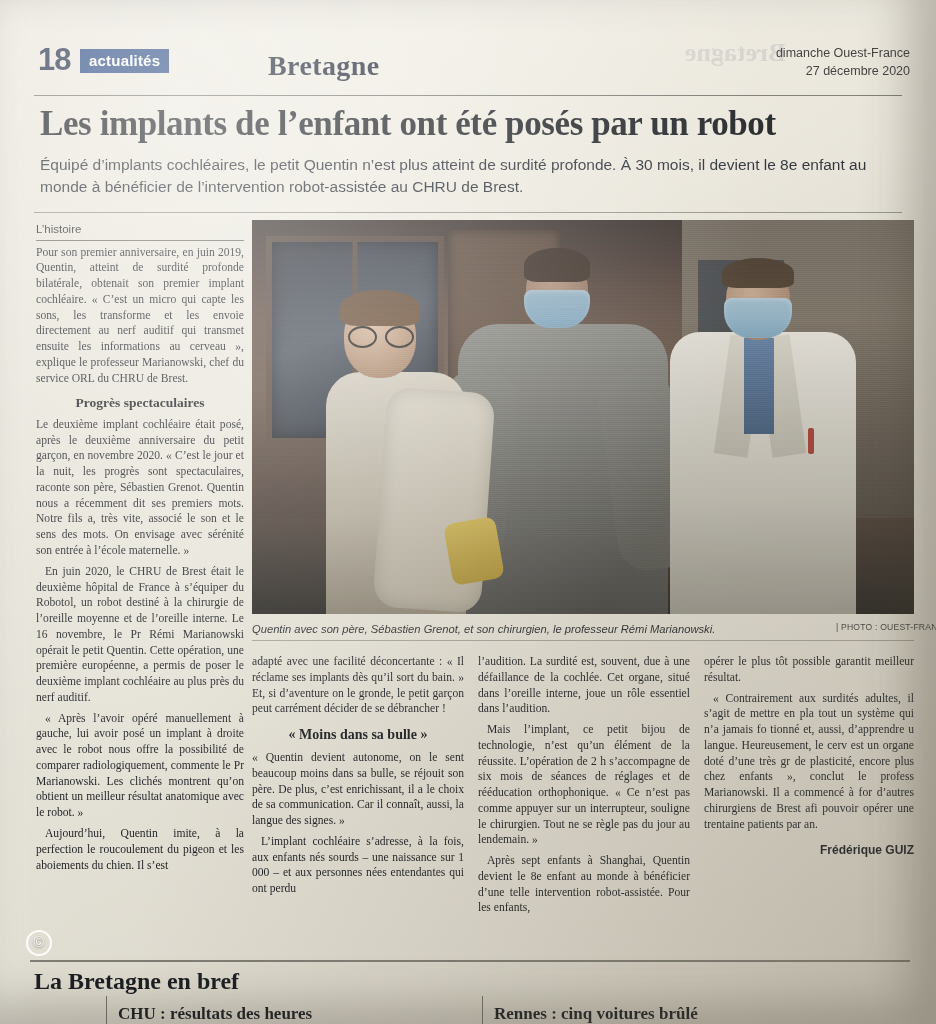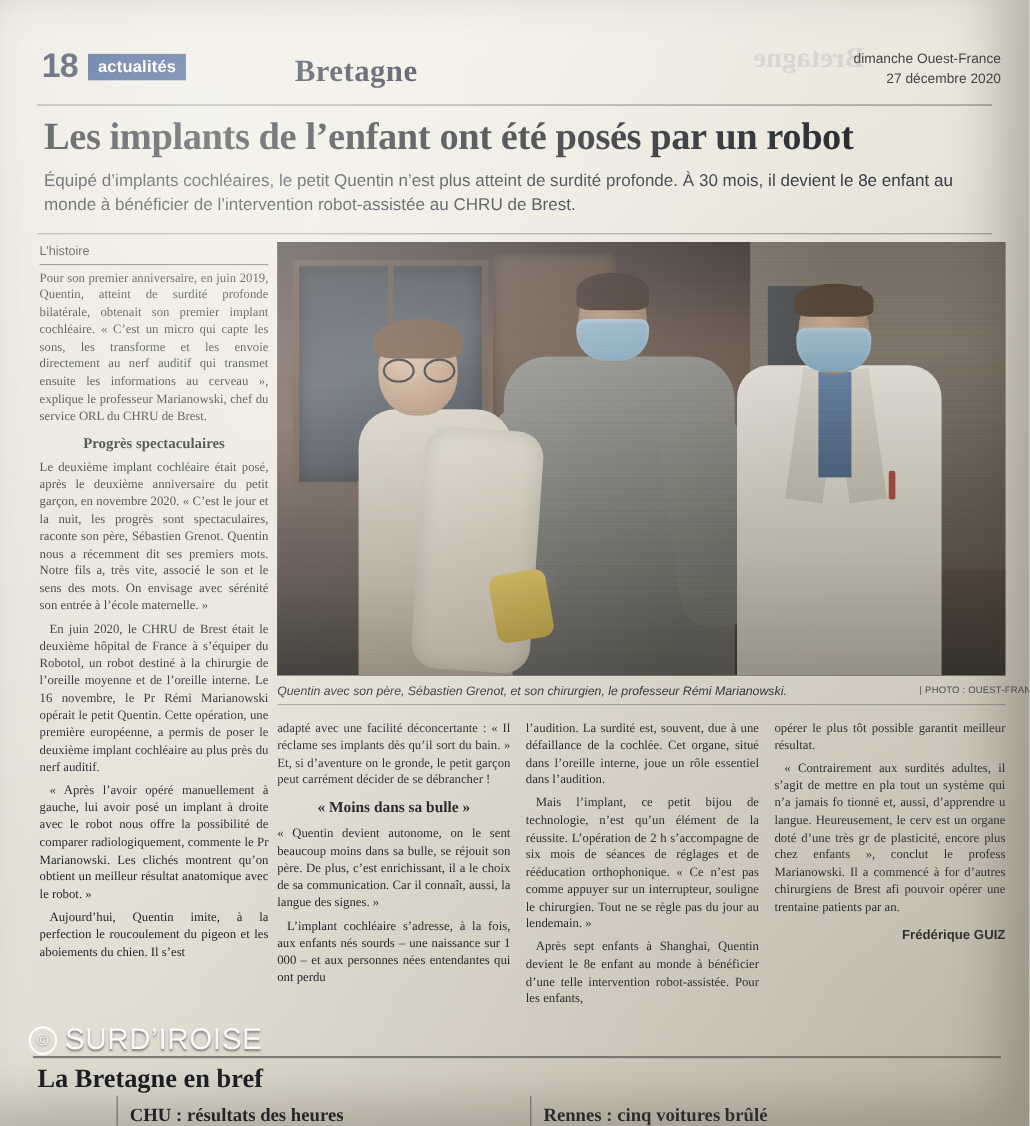--- a/index.html
+++ b/index.html
@@ -535,17 +535,16 @@
 
   <div class="rule-bottom"></div>
   <div class="bottom-title">La Bretagne en bref</div>
   <div class="vrule" style="left: 106px;"></div>
   <div class="vrule" style="left: 482px;"></div>
   <div class="bottom-head-1">CHU : résultats des heures</div>
   <div class="bottom-head-2">Rennes : cinq voitures brûlé</div>
 
   <div class="watermark">
     <span class="wm-c">©</span>
-    <span>SURD’IROISE</span>
   </div>
 
   <div class="edge-shadow"></div>
 </div>
 
 </body></html>

